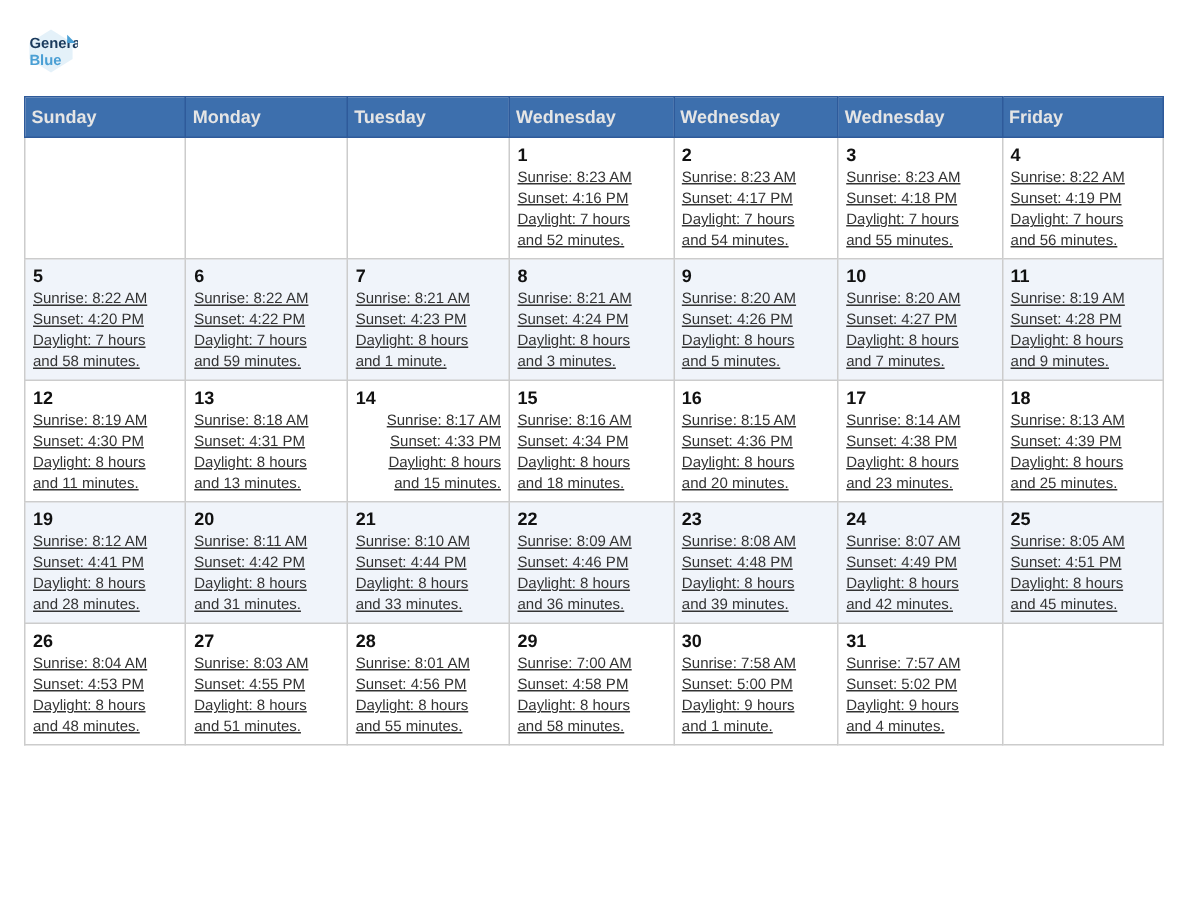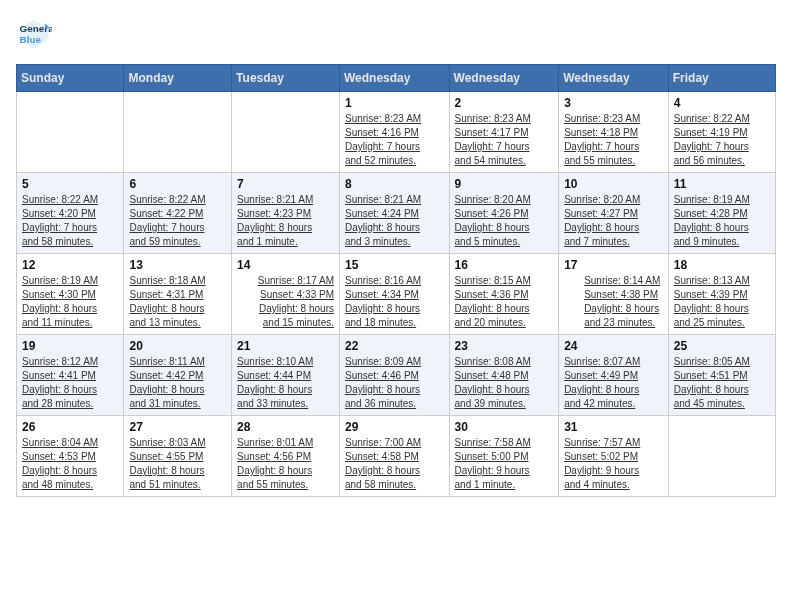--- a/index.html
+++ b/index.html
@@ -245,21 +245,21 @@
         </td>
         <td>
           <span class="day-number">16</span>
           <div class="day-info" style="white-space: pre-line;">Sunrise: 8:15 AM
 Sunset: 4:36 PM
 Daylight: 8 hours
 and 20 minutes.</div>
         </td>
         <td>
           <span class="day-number">17</span>
-          <div class="day-info" style="white-space: pre-line; margin-left: 20px;">Sunrise: 8:14 AM
+          <div class="day-info" style="white-space: pre-line;">Sunrise: 8:14 AM
 Sunset: 4:38 PM
 Daylight: 8 hours
 and 23 minutes.</div>
         </td>
         <td>
           <span class="day-number">18</span>
           <div class="day-info" style="white-space: pre-line;">Sunrise: 8:13 AM
 Sunset: 4:39 PM
 Daylight: 8 hours
 and 25 minutes.</div>

